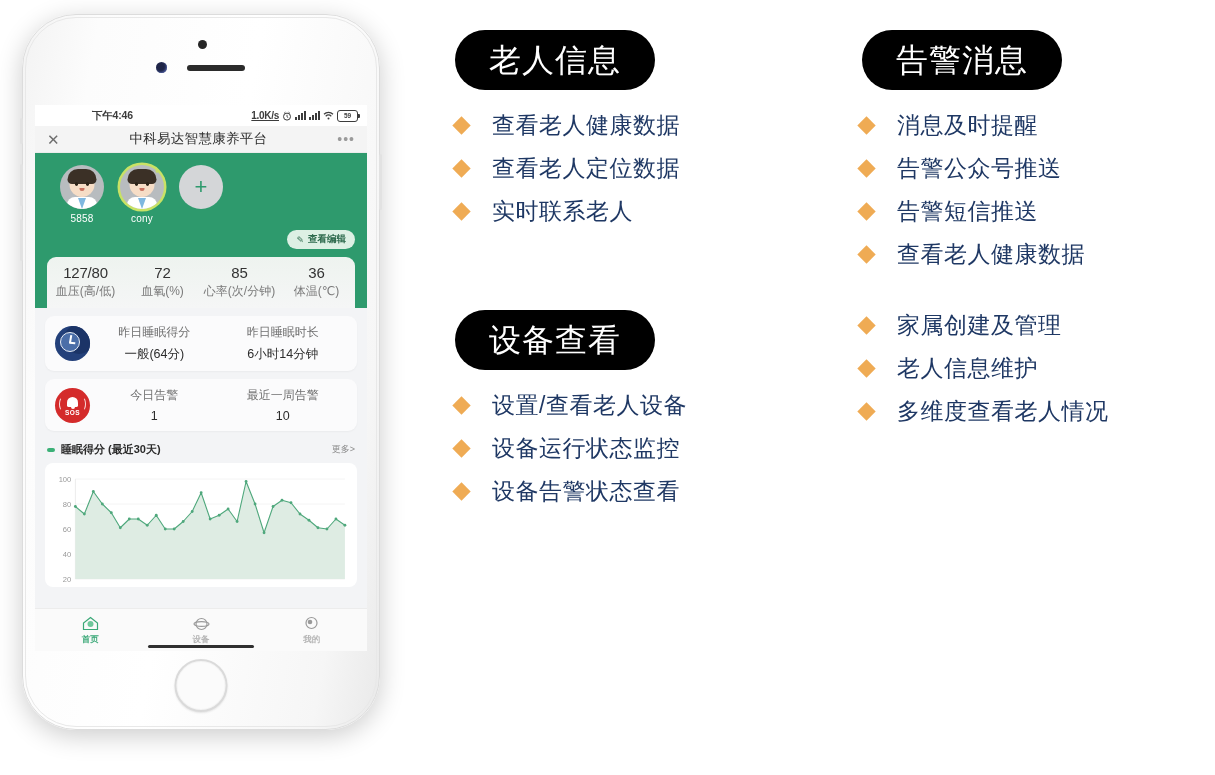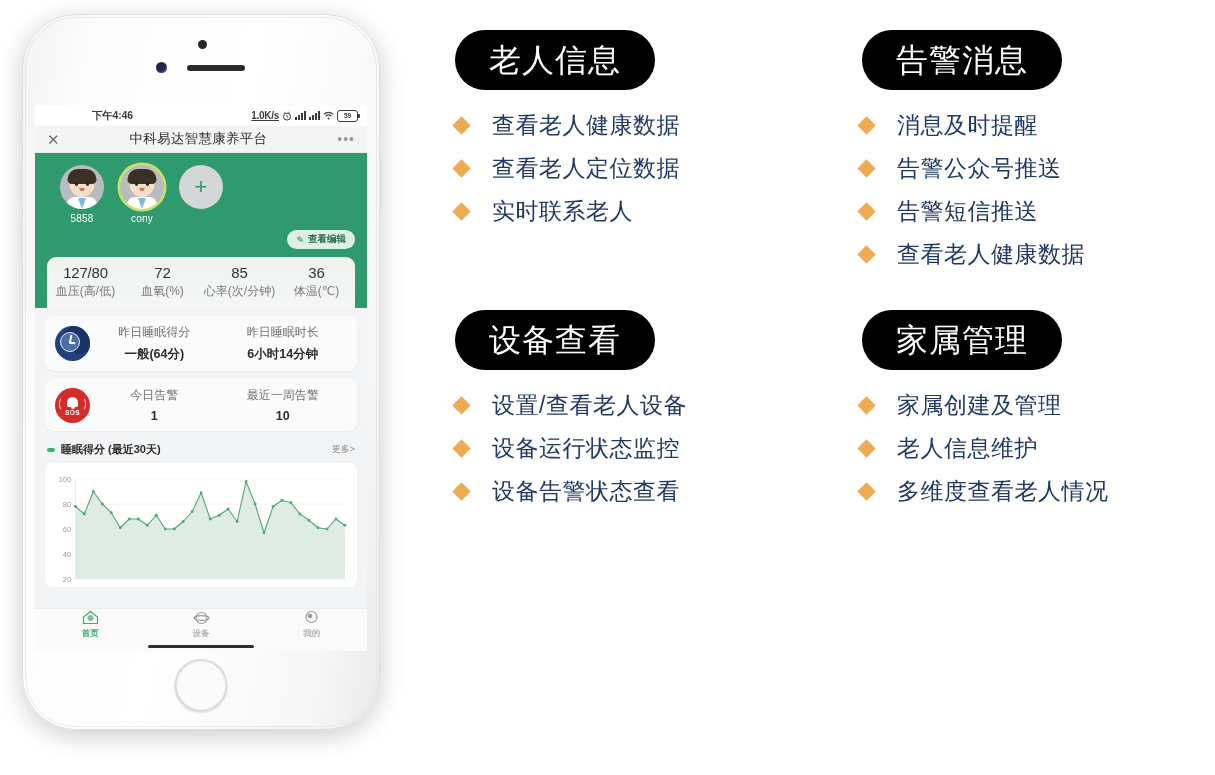--- a/index.html
+++ b/index.html
@@ -374,21 +374,21 @@
     border: 1.4px solid #ffffff;
     border-radius: 50%;
     opacity: .85;
   }
   .sos-wave.l { left: 4px; border-right-color: transparent; border-top-color: transparent; border-bottom-color: transparent;}
   .sos-wave.r { right: 4px; border-left-color: transparent; border-top-color: transparent; border-bottom-color: transparent;}
 
   .card-cols { display: flex; flex: 1; }
   .card-col { flex: 1; text-align: center; }
   .card-col .k { font-size: 12px; color: #707070; }
-  .card-col .v { font-size: 12.5px; color: #2d2d2d; margin-top: 5px; font-weight: bold; }
+  .card-col .v { font-size: 12.5px; color: #2d2d2d; margin-top: 5px; }
 
   .sec-head {
     display: flex;
     align-items: center;
     margin-top: 11px;
     padding: 0 2px;
   }
   .sec-dot {
     width: 8px; height: 4px;
     border-radius: 3px;
@@ -410,21 +410,21 @@
   }
   .chart-svg { display: block; width: 100%; height: 116px; }
 
   .tabbar {
     position: absolute;
     left: 0; right: 0; bottom: 0;
     height: 42px;
     background: #fafafa;
     border-top: 1px solid #ececec;
     display: flex;
-    align-items: flex-start;
+    align-items: center;
   }
   .tab { flex: 1; text-align: center; }
   .tab-ico { height: 17px; display: flex; align-items: center; justify-content: center; }
   .tab-label { font-size: 8.5px; margin-top: 2px; color: #b5b5b5; font-weight: bold; }
   .tab.active .tab-label { color: #3aa877; }
   .home-bar {
     position: absolute;
     left: 50%; bottom: 3px;
     transform: translateX(-50%);
     width: 106px; height: 3px;
@@ -775,21 +775,20 @@
           <span>设备运行状态监控</span>
         </li>
       <li class="feat-item">
           <span class="diamond"></span>
           <span>设备告警状态查看</span>
         </li>
     </ul>
   </div>
 
   <div class="feat-col col-right">
-    <div class="feat-pill">家属管理</div>
     <ul class="feat-list">
       <li class="feat-item">
           <span class="diamond"></span>
           <span>家属创建及管理</span>
         </li>
       <li class="feat-item">
           <span class="diamond"></span>
           <span>老人信息维护</span>
         </li>
       <li class="feat-item">

